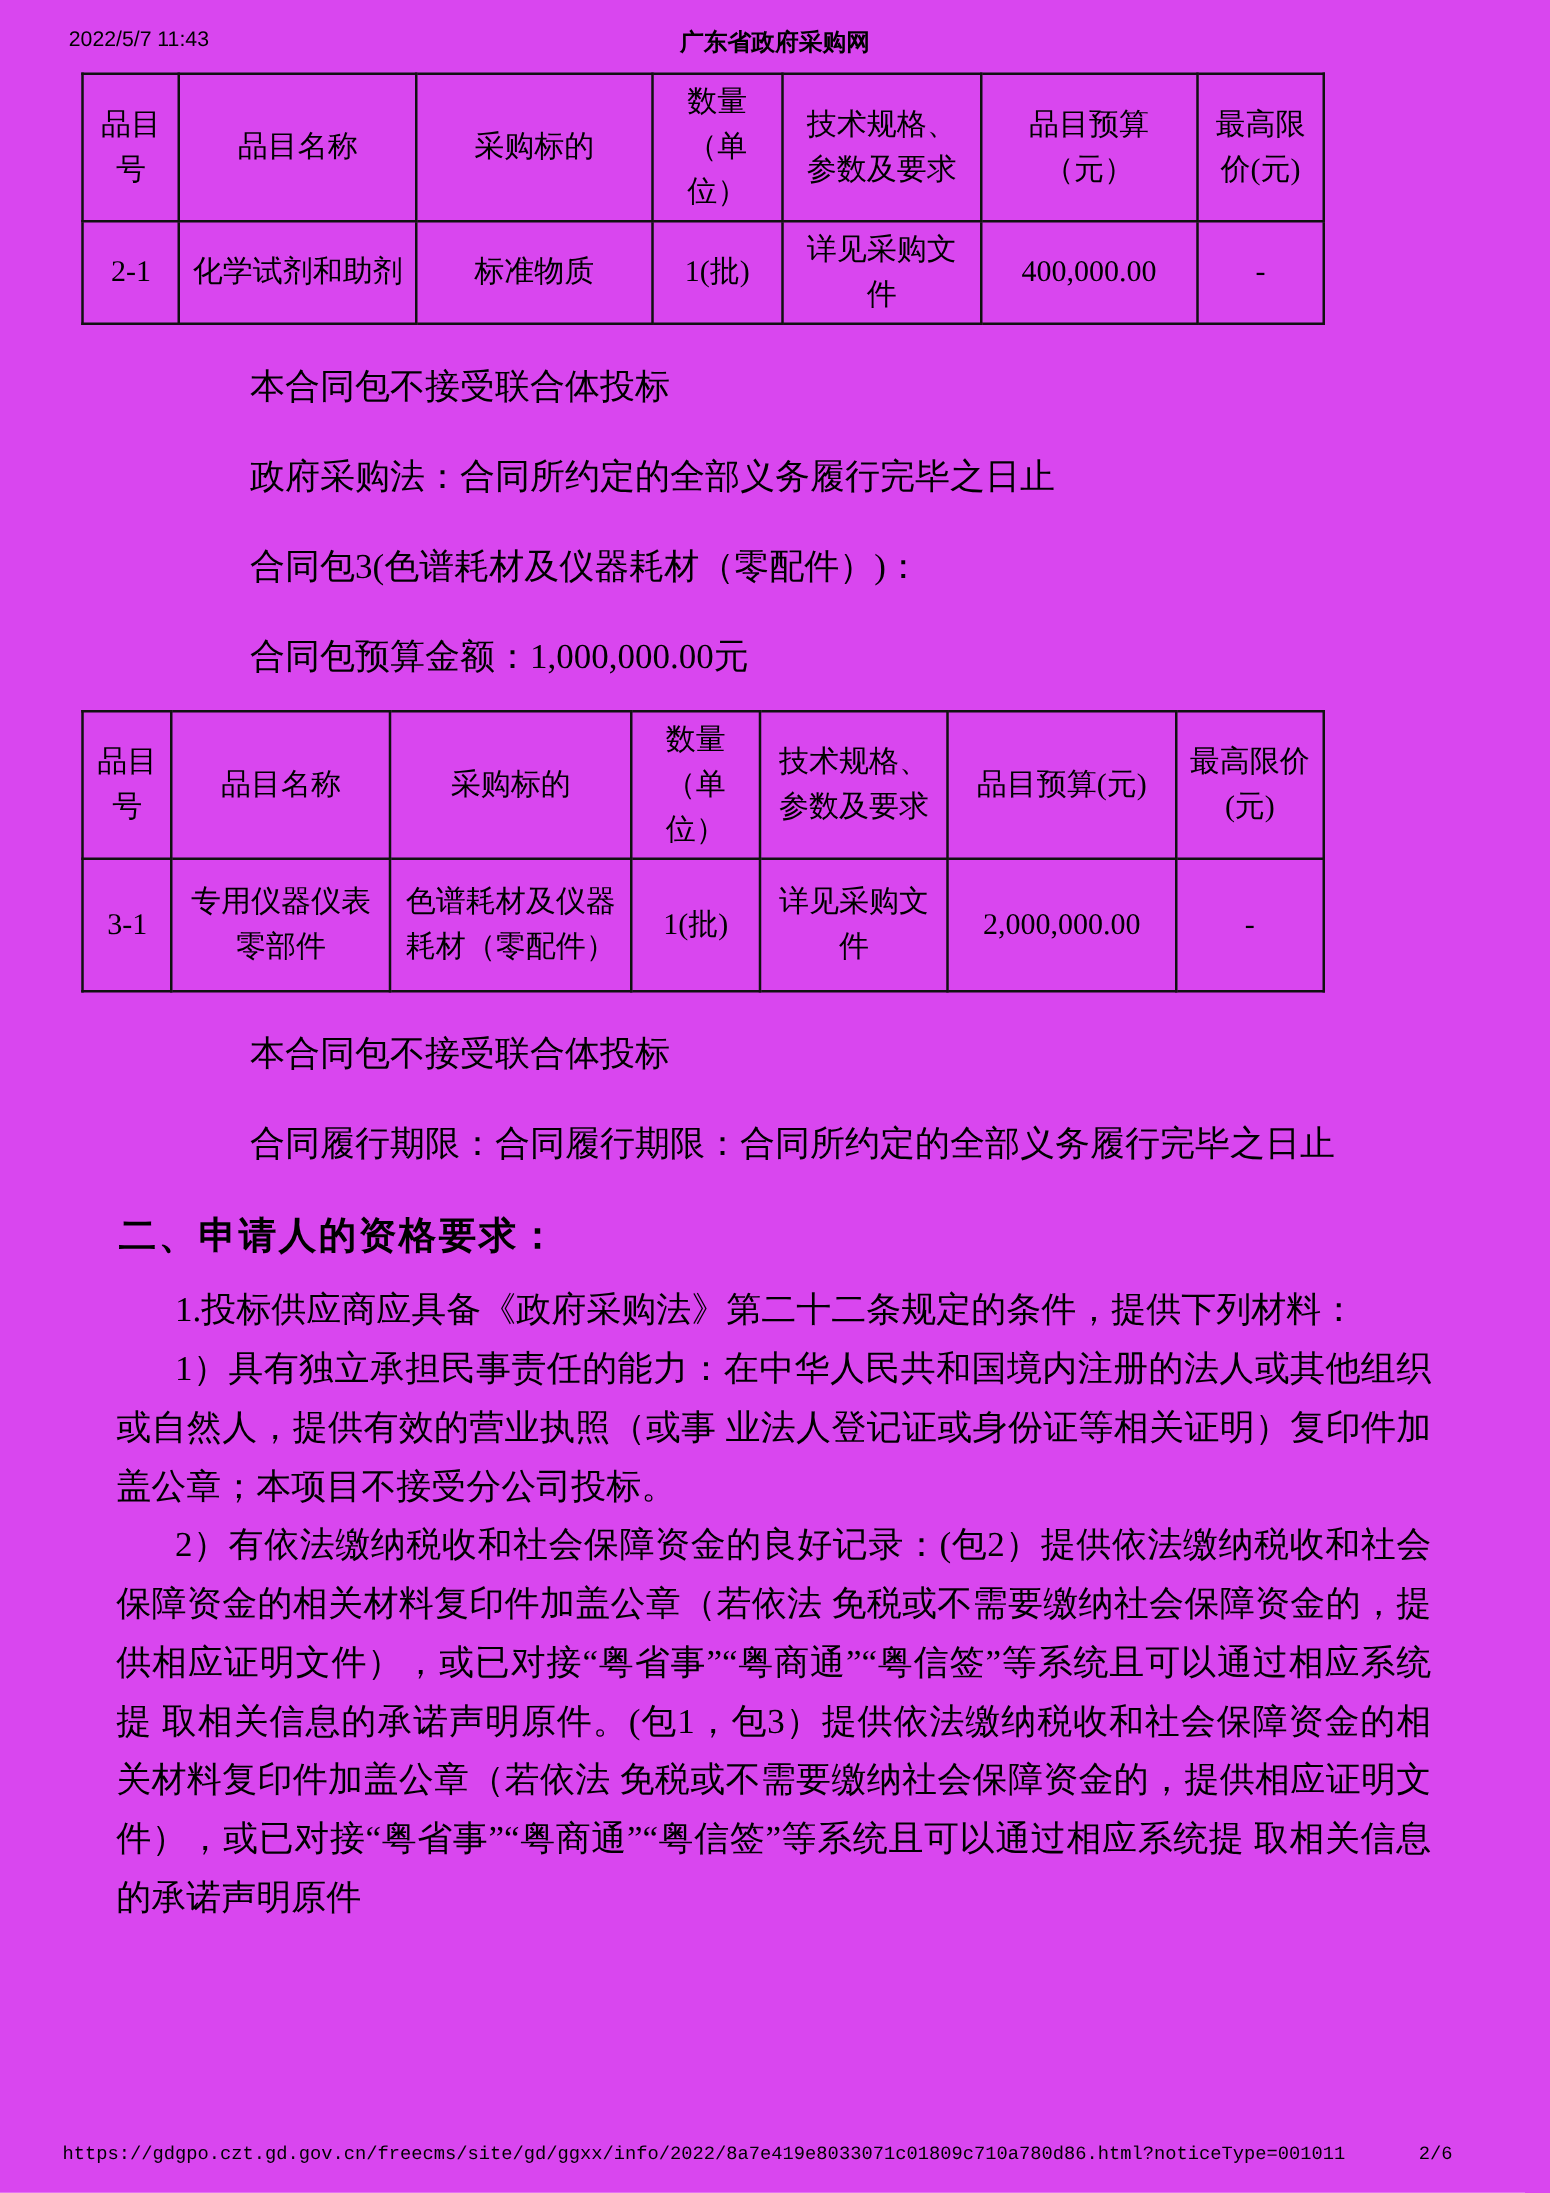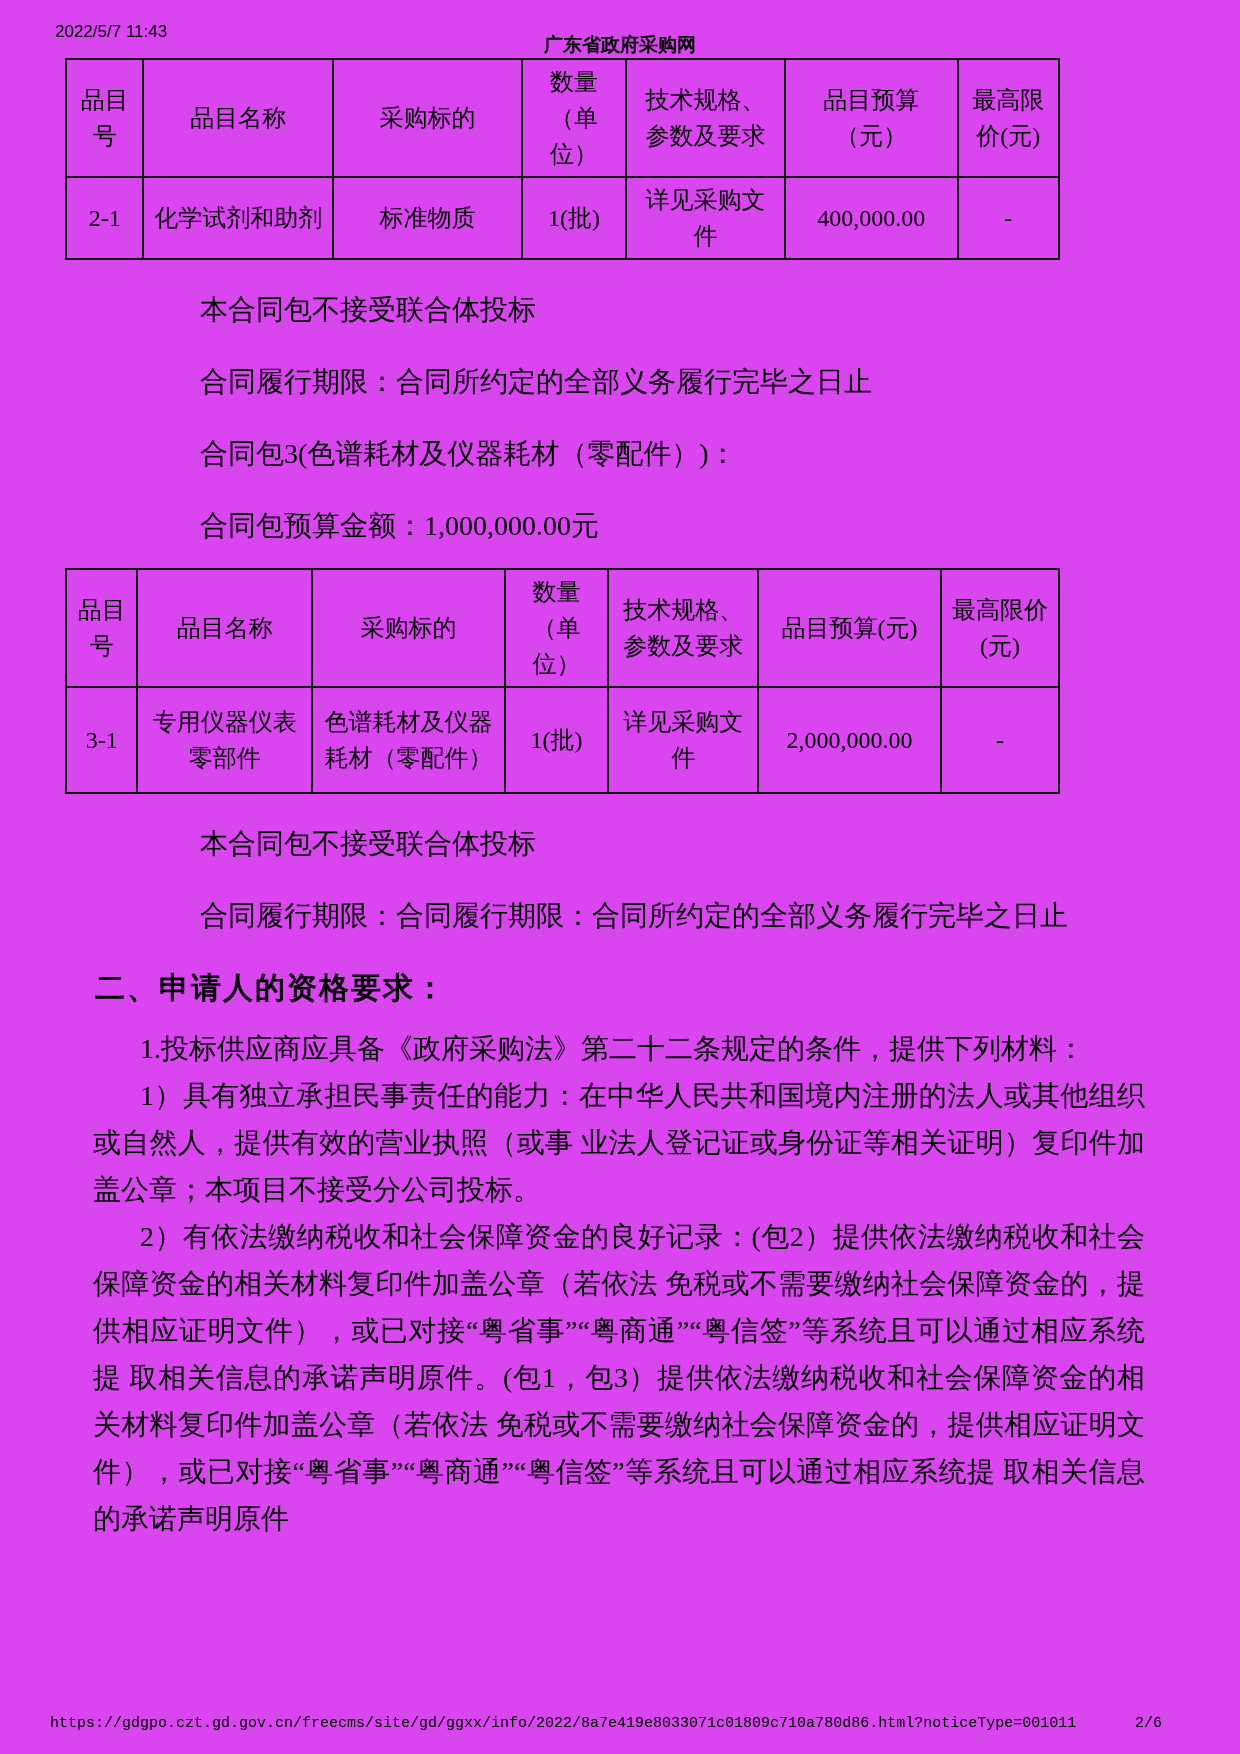--- a/index.html
+++ b/index.html
@@ -11,21 +11,21 @@
   }
   .page { position: relative; width: 1240px; height: 1754px; overflow: hidden; background: #d946ef; }
 
   .header { position: relative; padding-top: 22px; height: 46px; }
   .timestamp {
     position: absolute; left: 55px; top: 22px;
     font-family: "Liberation Sans", "DejaVu Sans", sans-serif;
     font-size: 17px;
   }
   .site-title {
-    position: absolute; left: 0; right: 0; top: 32px;
+    position: absolute; left: 0; right: 0; top: 21px;
     text-align: center; font-size: 19px; font-weight: bold;
     font-family: "Liberation Sans", "DejaVu Sans", sans-serif;
   }
 
   table.items {
     border-collapse: collapse; table-layout: fixed;
     margin-left: 65px; width: 995px;
     font-size: 24px;
   }
   table.items td {
@@ -101,21 +101,21 @@
       <td>1(批)</td>
       <td>详见采购文件</td>
       <td class="num">400,000.00</td>
       <td class="num">-</td>
     </tr>
   </tbody>
     </table>
 
   <div class="note-block">
     <div class="line">本合同包不接受联合体投标</div>
-    <div class="line">合同履行期限：合同所约定的全部义务履行完毕之日止</div>
+    <div class="line">政府采购法：合同所约定的全部义务履行完毕之日止</div>
     <div class="line">合同包3(色谱耗材及仪器耗材（零配件）)：</div>
     <div class="line">合同包预算金额：1,000,000.00元</div>
   </div>
 
   <table class="items t2">
     <colgroup>
       <col style="width:7.2%">
         <col style="width:17.6%">
         <col style="width:19.4%">
         <col style="width:10.4%">

